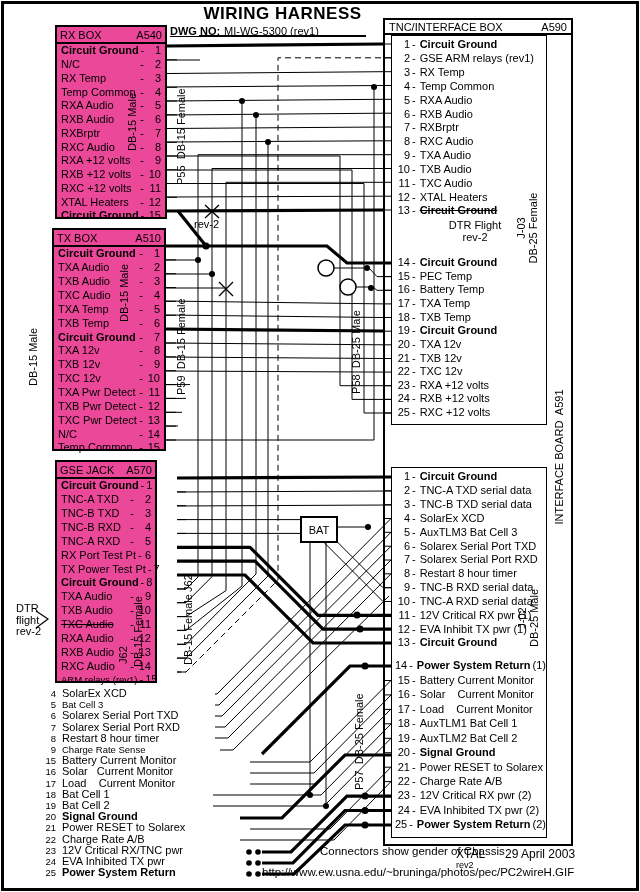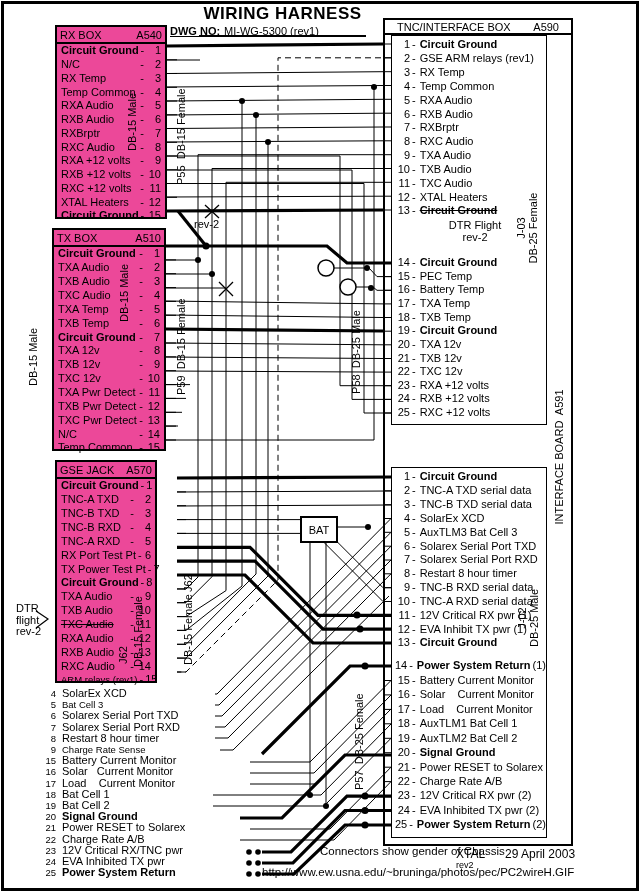--- a/index.html
+++ b/index.html
@@ -29,21 +29,21 @@
   .leftbox .prow .pnum{width:15px;padding-right:4px;}
   .rxb{left:55px;top:25px;width:112px;height:194px;}
   .rxb .prow{height:13.75px;}
   .txb{left:52px;top:228px;width:114px;height:223px;}
   .txb .prow{height:13.86px;}
   .gse{left:55px;top:460px;width:102px;height:223px;}
   .gse .prow{height:13.86px;}
   
   .tnc-outer{left:383px;top:18px;width:190px;height:828px;border:2px solid #000;background:transparent;z-index:2;box-sizing:border-box;}
   .tnc-hdr{left:383px;top:18px;width:190px;height:17px;border:2px solid #000;background:#fff;z-index:3;
-           display:flex;justify-content:space-between;align-items:center;padding:0 12px;font-size:11px;box-sizing:border-box;}
+           display:flex;justify-content:space-between;align-items:center;padding:0 4px;font-size:11px;box-sizing:border-box;}
   .innerbox{background:#fff;border:1px solid #000;z-index:3;box-sizing:border-box;padding-top:2px;}
   .tnc-up{left:391px;top:35px;width:156px;height:390px;}
   .tnc-lo{left:391px;top:467px;width:156px;height:371px;}
   .innerbox .prow{height:13.83px;}
   .innerbox .prow.up2{height:13.65px;}
   .innerbox .prow.tall{height:14.45px;}
   .innerbox .prow.gap{margin-top:9px;}
   .innerbox .pnum{width:18px;}
   .innerbox .plabel{padding-left:2px;}
   .psuffix{padding-left:2px;}

